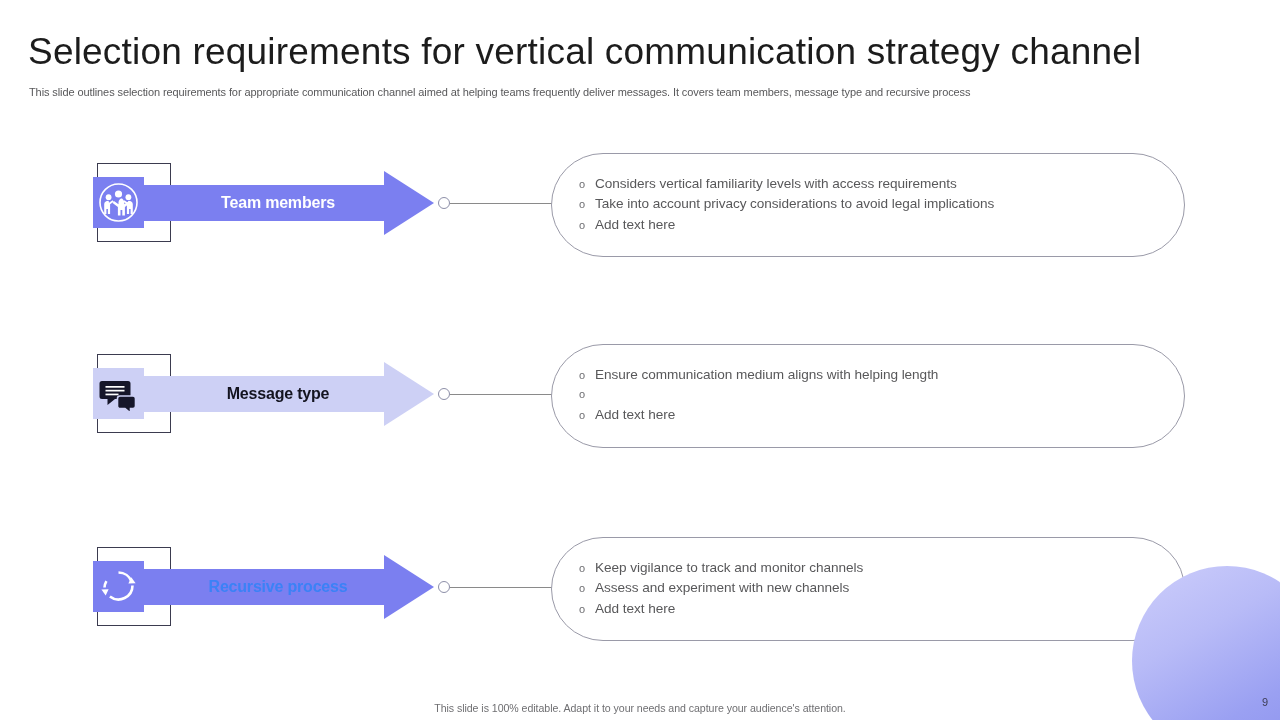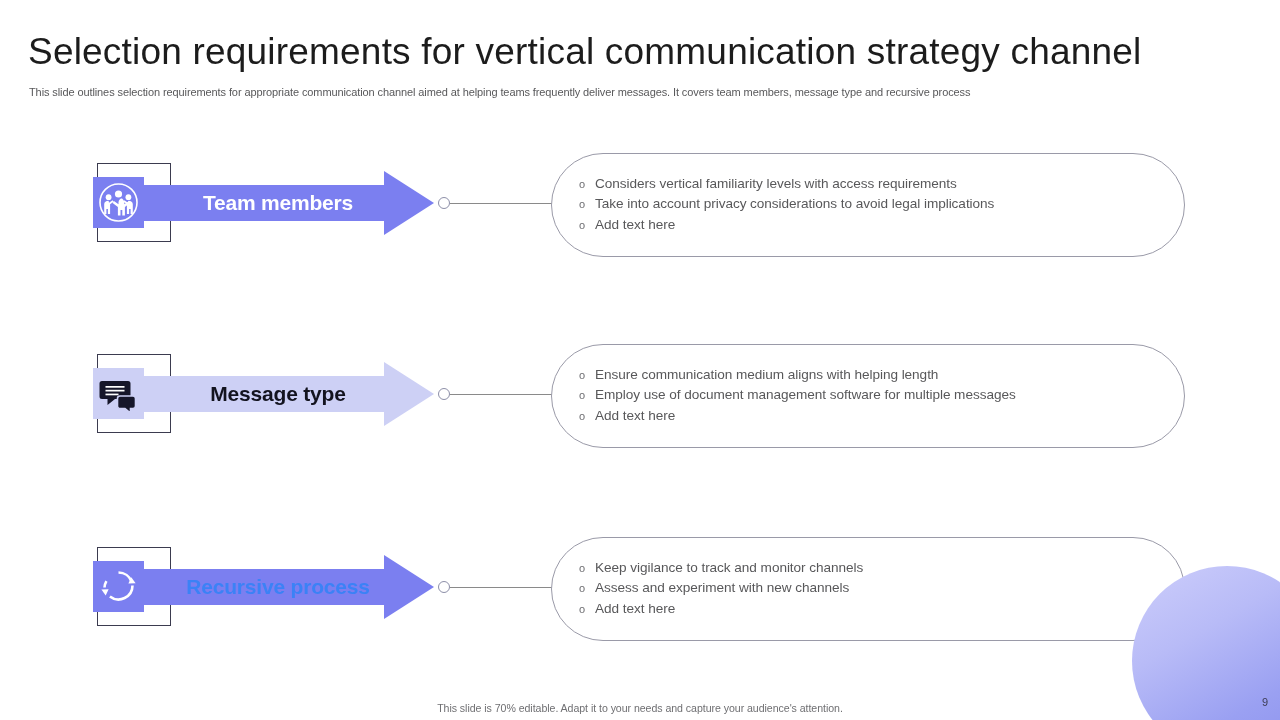--- a/index.html
+++ b/index.html
@@ -60,21 +60,21 @@
   }
   .arrow .head{
     position:absolute;left:244px;top:-14px;
     width:0;height:0;
     border-top:32px solid transparent;
     border-bottom:32px solid transparent;
   }
   .arrow .label{
     position:absolute;left:0;top:0;width:248px;height:36px;
     display:flex;align-items:center;justify-content:center;
-    font-size:21px;font-weight:bold;
+    font-size:16px;font-weight:bold;
     letter-spacing:-0.2px;
     padding-left:28px;box-sizing:border-box;
   }
 
   
   .conn-dot{
     position:absolute;left:438px;top:57px;
     width:12px;height:12px;border-radius:50%;
     background:#ffffff;border:1px solid #8d8fa8;
     box-sizing:border-box;
@@ -200,21 +200,20 @@
     <div class="conn-line"></div>
 
     <div class="card">
       <ul>
         <li>
           <span class="bullet">o</span>
           <span>Ensure communication medium aligns with helping length</span>
         </li>
         <li>
           <span class="bullet">o</span>
-          <span>Employ use of document management software for multiple messages</span>
         </li>
         <li>
           <span class="bullet">o</span>
           <span>Add text here</span>
         </li>
       </ul>
     </div>
   </div>
 
   <div class="row row-3">
@@ -250,18 +249,18 @@
           <span>Assess and experiment with new channels</span>
         </li>
         <li>
           <span class="bullet">o</span>
           <span>Add text here</span>
         </li>
       </ul>
     </div>
   </div>
 
-  <div class="footer-note">This slide is 70% editable. Adapt it to your needs and capture your audience's attention.</div>
+  <div class="footer-note">This slide is 100% editable. Adapt it to your needs and capture your audience's attention.</div>
 
   <div class="corner-circle"></div>
   <div class="page-num">9</div>
 
 </div>
 
 </body></html>

